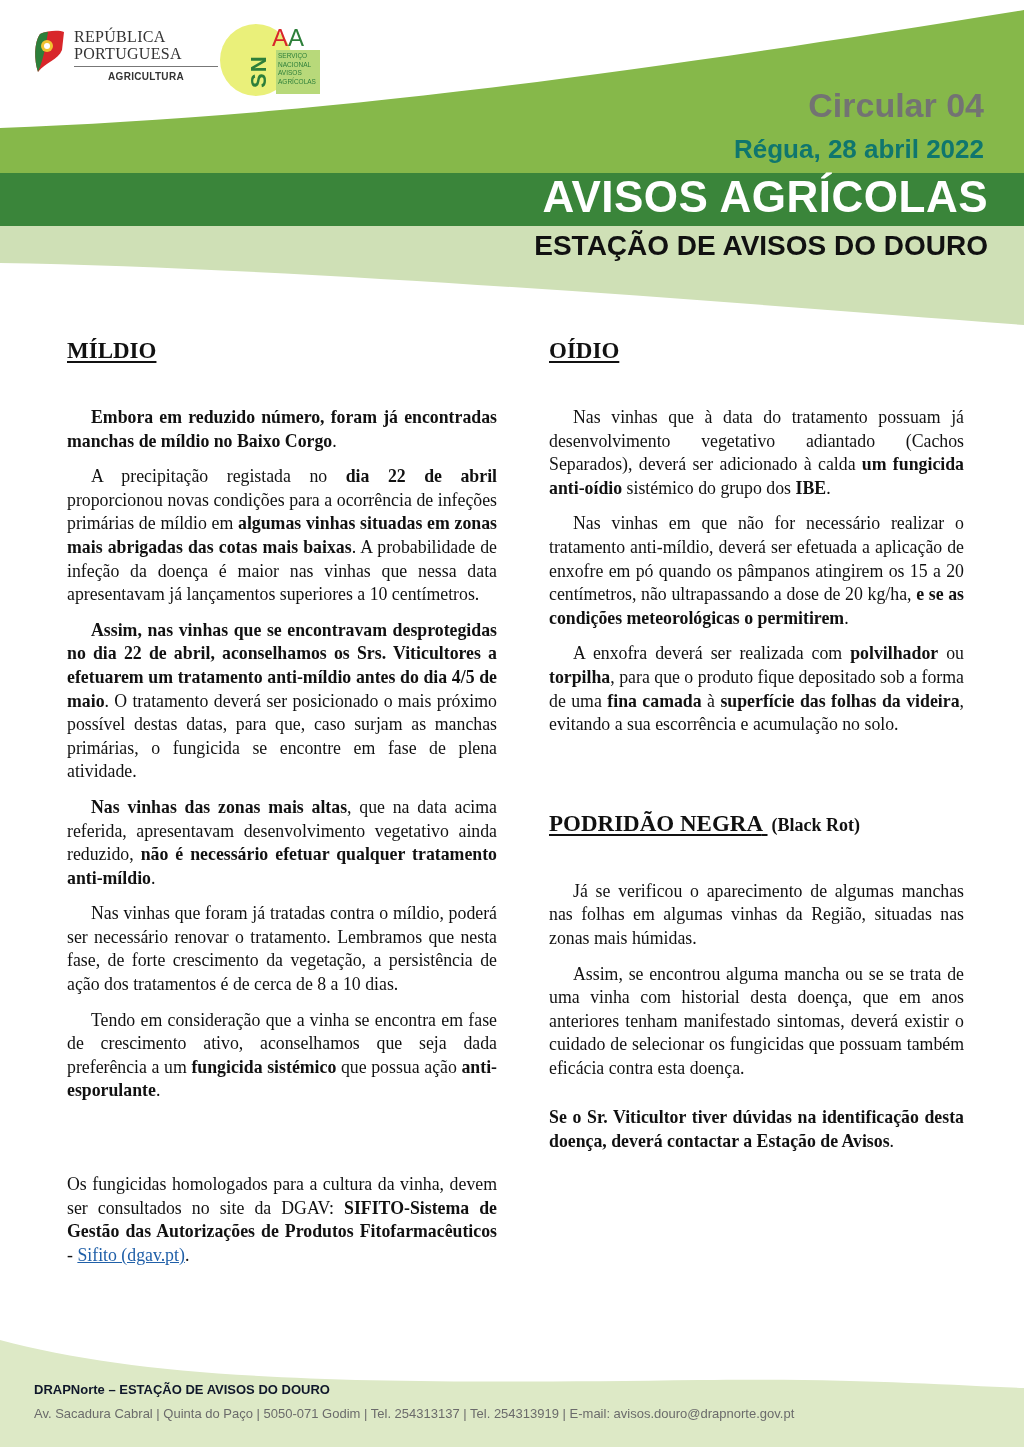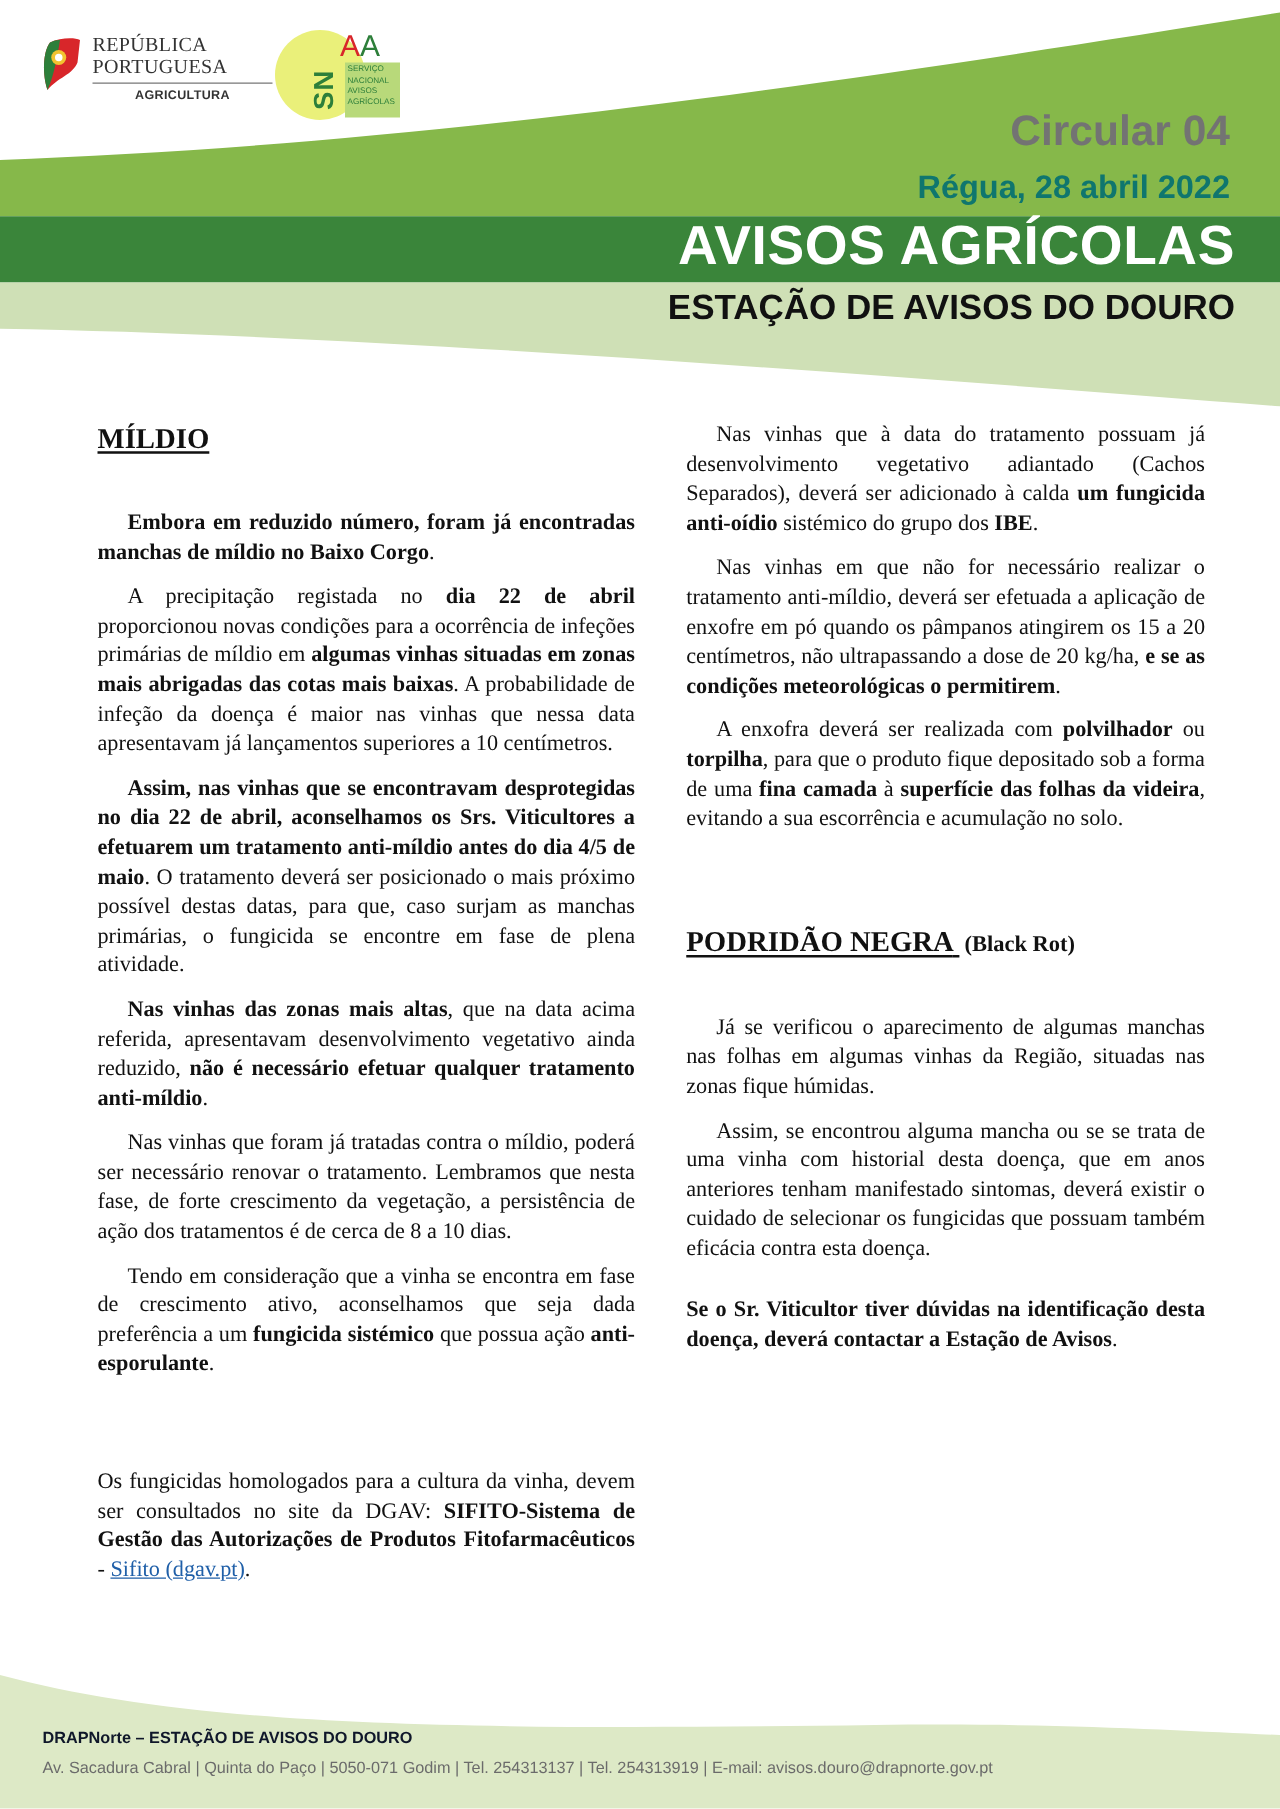--- a/index.html
+++ b/index.html
@@ -26,21 +26,21 @@
   .snaa-words { position: absolute; left: 62px; top: 30px; font-family: "Liberation Sans", sans-serif; font-size: 6.5px; line-height: 8.5px; color: #2d7f3a; }
   .snaa-words span { display: block; }
 
   .hdr-circular { position: absolute; right: 40px; top: 86px; font-family: "Liberation Sans", sans-serif; font-weight: bold; font-size: 34px; color: #737373; }
   .hdr-date { position: absolute; right: 40px; top: 134px; font-family: "Liberation Sans", sans-serif; font-weight: bold; font-size: 26px; color: #0f766e; }
   .hdr-title { position: absolute; right: 36px; top: 172px; font-family: "Liberation Sans", sans-serif; font-weight: bold; font-size: 44px; color: #ffffff; letter-spacing: 0.5px; }
   .hdr-station { position: absolute; right: 36px; top: 230px; font-family: "Liberation Sans", sans-serif; font-weight: bold; font-size: 28px; color: #111; }
 
   
   .col { position: absolute; top: 336px; width: 430px; font-size: 17.8px; line-height: 23.6px; }
-  .col-left { left: 78px; }
+  .col-left { left: 67px; }
   .col-right { left: 549px; width: 415px; }
   .section-title { font-weight: bold; font-size: 23px; text-decoration: underline; text-underline-offset: 3px; margin-bottom: 40px; line-height: 30px; }
   .section-title .sub { font-size: 18px; text-decoration: none; display: inline-block; margin-left: 4px; }
   .para { text-align: justify; text-indent: 24px; margin-bottom: 12px; }
   .para.no-indent { text-indent: 0; }
   b { font-weight: bold; }
   .link { color: #1f5fa8; text-decoration: underline; }
 
   
   .footer-bg { position: absolute; left: 0; top: 1340px; width: 1024px; height: 107px; }
@@ -103,31 +103,32 @@
   <p class="para"><b>Nas vinhas das zonas mais altas</b><span>, que na data acima referida, apresentavam desenvolvimento vegetativo ainda reduzido, </span><b>não é necessário efetuar qualquer tratamento anti-míldio</b><span>.</span></p>
 
   <p class="para">Nas vinhas que foram já tratadas contra o míldio, poderá ser necessário renovar o tratamento. Lembramos que nesta fase, de forte crescimento da vegetação, a persistência de ação dos tratamentos é de cerca de 8 a 10 dias.</p>
 
   <p class="para"><span>Tendo em consideração que a vinha se encontra em fase de crescimento ativo, aconselhamos que seja dada preferência a um </span><b>fungicida sistémico</b><span> que possua ação </span><b>anti-esporulante</b><span>.</span></p>
 
   <p class="para no-indent" style="margin-top:70px;"><span>Os fungicidas homologados para a cultura da vinha, devem ser consultados no site da DGAV: </span><b>SIFITO-Sistema de Gestão das Autorizações de Produtos Fitofarmacêuticos</b><span> - </span><a class="link">Sifito (dgav.pt)</a><span>.</span></p>
 </div>
 
 <div class="col col-right">
+  <div class="section-title">OÍDIO</div>
 
   <p class="para"><span>Nas vinhas que à data do tratamento possuam já desenvolvimento vegetativo adiantado (Cachos Separados), deverá ser adicionado à calda </span><b>um fungicida anti-oídio</b><span> sistémico do grupo dos </span><b>IBE</b><span>.</span></p>
 
 
   <p class="para"><span>Nas vinhas em que não for necessário realizar o tratamento anti-míldio, deverá ser efetuada a aplicação de enxofre em pó quando os pâmpanos atingirem os 15 a 20 centímetros, não ultrapassando a dose de 20 kg/ha, </span><b>e se as condições meteorológicas o permitirem</b><span>.</span></p>
 
   <p class="para"><span>A enxofra deverá ser realizada com </span><b>polvilhador</b><span> ou </span><b>torpilha</b><span>, para que o produto fique depositado sob a forma de uma </span><b>fina camada</b><span> à </span><b>superfície das folhas da videira</b><span>, evitando a sua escorrência e acumulação no solo.</span></p>
 
   <div class="section-title" style="margin-top:72px;"><span>PODRIDÃO NEGRA</span> <span class="sub">(Black Rot)</span></div>
 
-  <p class="para">Já se verificou o aparecimento de algumas manchas nas folhas em algumas vinhas da Região, situadas nas zonas fique húmidas.</p>
+  <p class="para">Já se verificou o aparecimento de algumas manchas nas folhas em algumas vinhas da Região, situadas nas zonas mais húmidas.</p>
   <p class="para">Assim, se encontrou alguma mancha ou se se trata de uma vinha com historial desta doença, que em anos anteriores tenham manifestado sintomas, deverá existir o cuidado de selecionar os fungicidas que possuam também eficácia contra esta doença.</p>
   <p class="para no-indent" style="margin-top:26px;"><b>Se o Sr. Viticultor tiver dúvidas na identificação desta doença, deverá contactar a Estação de Avisos</b><span>.</span></p>
 </div>
 
 <svg class="footer-bg" viewBox="0 0 1024 107" preserveAspectRatio="none">
   <path d="M0,0 C150,40 350,45 700,40 C850,38 950,45 1024,48 L1024,107 L0,107 Z" fill="#dde9c6"></path>
 </svg>
 <div class="footer-org">DRAPNorte – ESTAÇÃO DE AVISOS DO DOURO</div>
 <div class="footer-addr">Av. Sacadura Cabral | Quinta do Paço | 5050-071 Godim | Tel. 254313137 | Tel. 254313919 | E-mail: avisos.douro@drapnorte.gov.pt</div>
 

